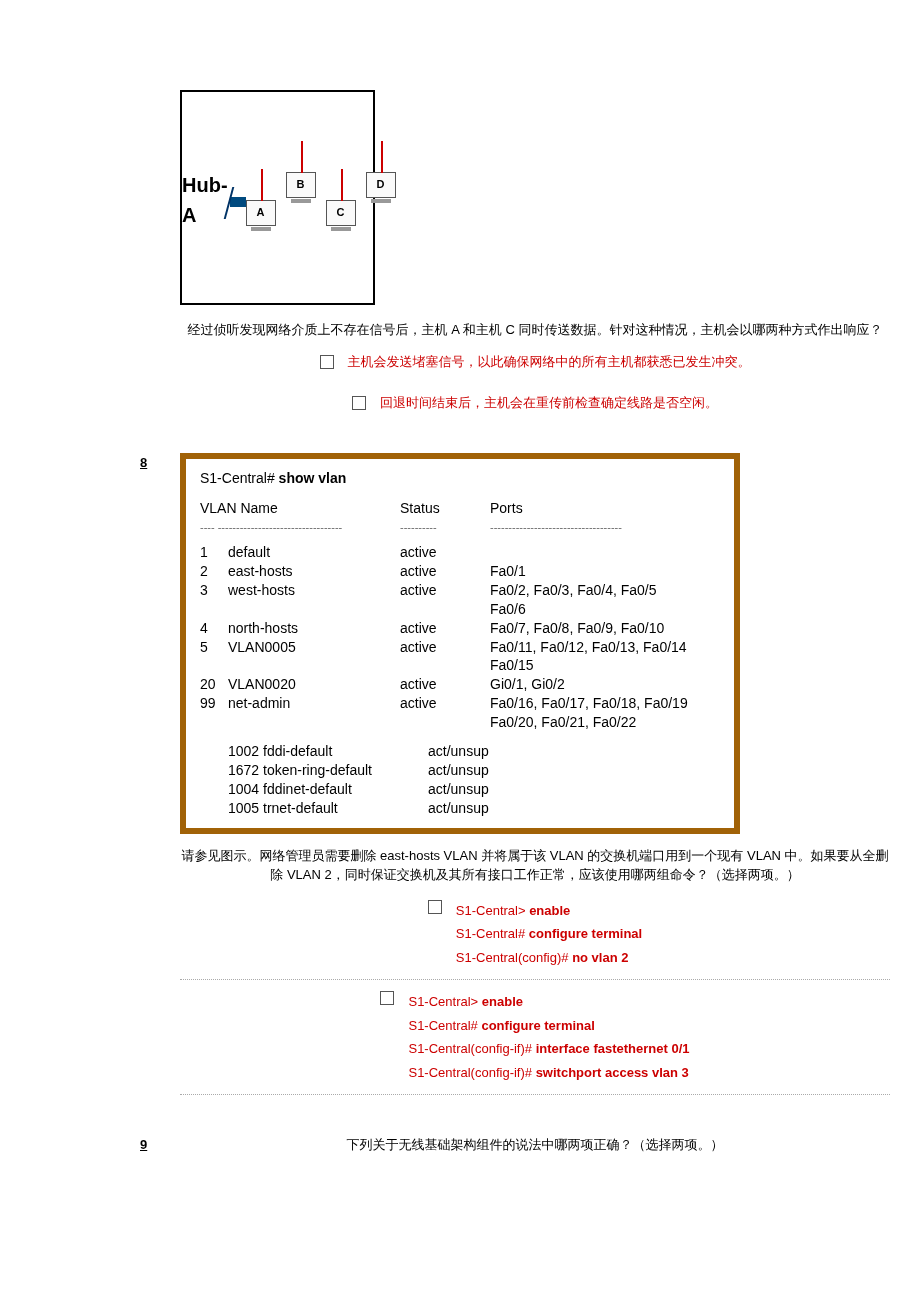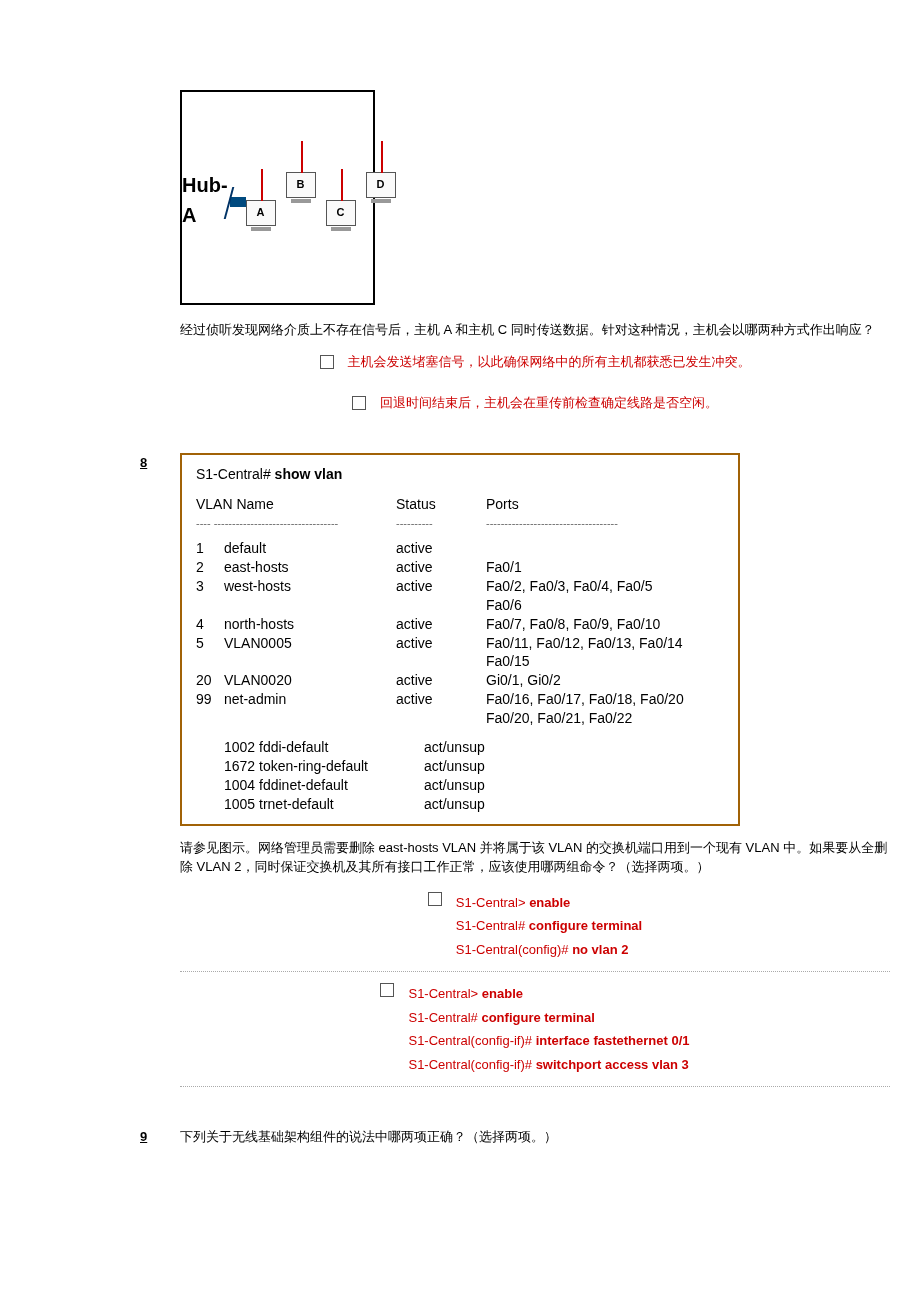--- a/index.html
+++ b/index.html
@@ -45,29 +45,29 @@
   .hub-ports { width:100px;height:10px;background:#004a7f;margin-top:-2px;display:flex;gap:2px;padding:2px;box-sizing:border-box;}
   .hub-ports span{flex:1;background:#99ccff;}
   .legs { display:flex; gap:10px; margin-top:20px;}
   .host {
     width:28px;height:24px;border:1px solid #555;background:#fafafa;position:relative;
     display:flex;align-items:center;justify-content:center;font-size:11px;font-weight:bold;
   }
   .host::before{content:"";position:absolute;top:-32px;left:50%;width:2px;height:32px;background:#cc0000;}
   .host::after{content:"";position:absolute;bottom:-6px;left:4px;right:4px;height:4px;background:#999;}
   .host.up{margin-top:-28px;}
-  .qtext { margin: 12px 0; }
+  .qtext { margin: 12px 0; text-align: center; }
   .opt-row { display:flex; align-items:flex-start; gap:14px; margin:8px 0 22px 0;justify-content:center;}
   .opt-row.tight { margin-bottom: 8px; }
   .chk {
     width:12px;height:12px;border:1px solid #555;background:#fff;flex:0 0 12px;margin-top:3px;
   }
   .red { color:#cc0000; }
   .vlan-box {
-    border: 2px solid #a16207;
+    border: 6px solid #a16207;
     padding: 10px 14px;
     font-family: Arial, sans-serif;
     font-size: 14px;
     line-height: 1.35;
     width: 560px;
     box-sizing: border-box;
     margin-bottom: 12px;
   }
   .vlan-cmd { margin-bottom: 12px; }
   .vlan-head { display:flex; margin-bottom:2px;}
@@ -183,21 +183,21 @@
         <div class="vlan-row">
           <div class="cid">20</div>
           <div class="cname">VLAN0020</div>
           <div class="cstat">active</div>
           <div class="cports">Gi0/1, Gi0/2</div>
         </div>
         <div class="vlan-row">
           <div class="cid">99</div>
           <div class="cname">net-admin</div>
           <div class="cstat">active</div>
-          <div class="cports">Fa0/16, Fa0/17, Fa0/18, Fa0/20</div>
+          <div class="cports">Fa0/16, Fa0/17, Fa0/18, Fa0/19</div>
         </div>
         <div class="vlan-row">
           <div class="cid"></div>
           <div class="cname"></div>
           <div class="cstat"></div>
           <div class="cports">Fa0/20, Fa0/21, Fa0/22</div>
         </div>
       </div>
     <div class="vlan-group" id="vlan-rows-b">
         <div class="vlan-row">

